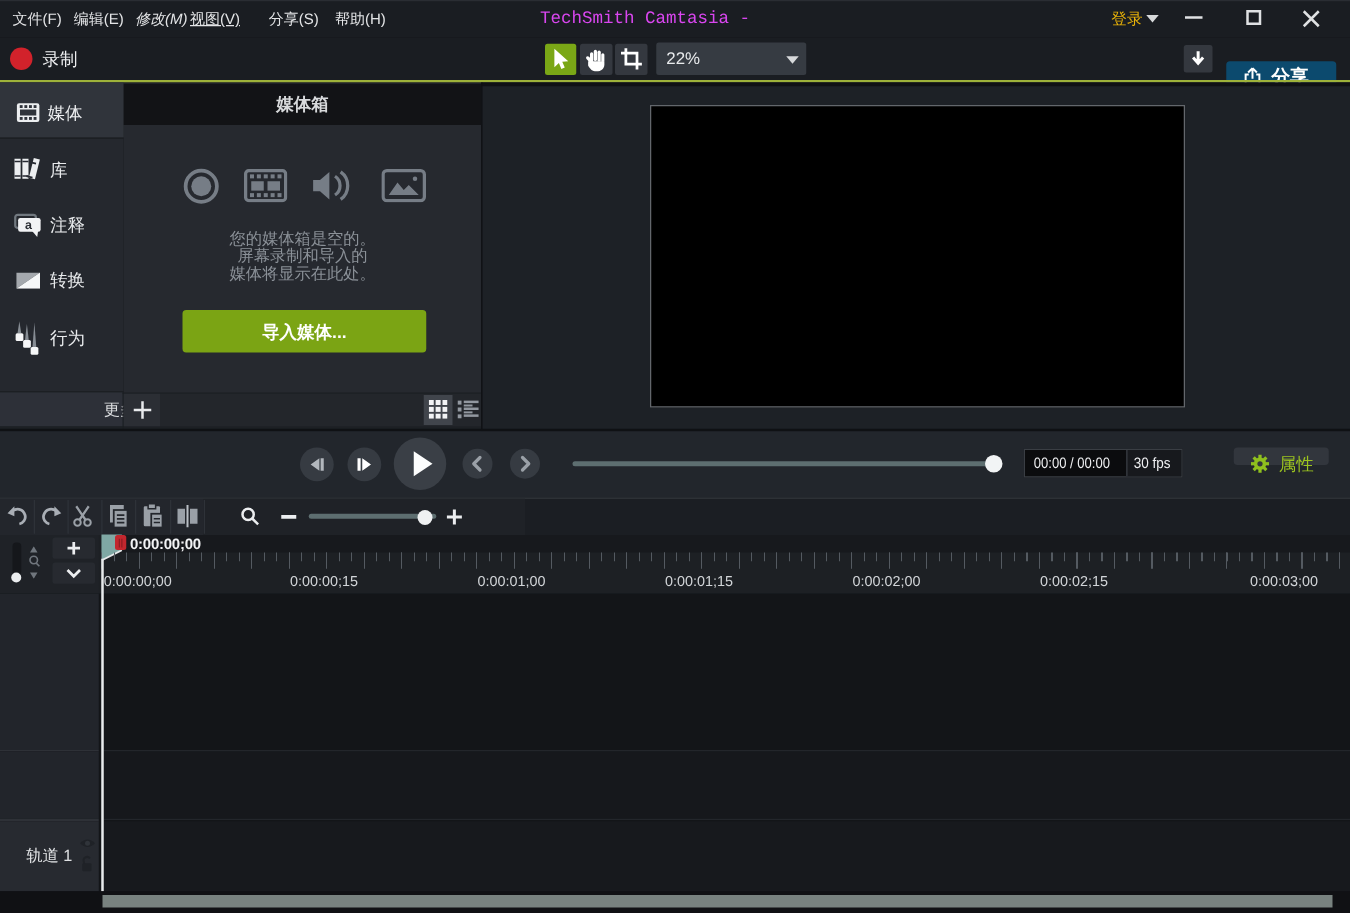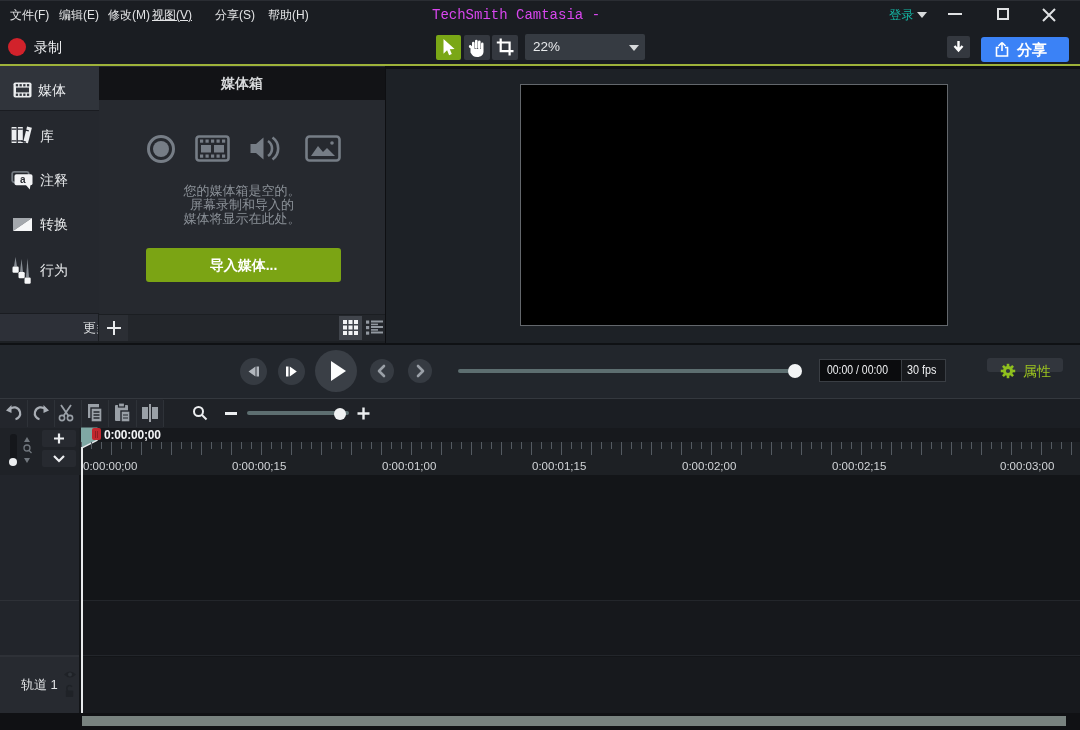--- a/index.html
+++ b/index.html
@@ -9,27 +9,27 @@
 svg { display:block; }
 </style>
 </head>
 <body>
 
 <div class="abs" style="left:0;top:0;width:1080px;height:30px;background:#1a1d22;"></div>
 <div class="abs" style="left:0;top:0;width:1080px;height:1px;background:#2a2d33;"></div>
 <div class="abs" style="left:0;top:0;height:30px;width:400px;font-size:12px;color:#e3e4e6;">
   <span class="abs" style="left:10px;line-height:30px;">文件(F)</span>
     <span class="abs" style="left:59px;line-height:30px;">编辑(E)</span>
-    <span class="abs" style="left:108px;line-height:30px;">修改(M)</span>
+    <span class="abs" style="left:108px;line-height:30px;font-style:italic;">修改(M)</span>
     <span class="abs" style="left:152px;line-height:30px;text-decoration:underline;">视图(V)</span>
     <span class="abs" style="left:215px;line-height:30px;text-align:right;">分享(S)</span>
     <span class="abs" style="left:268px;line-height:30px;">帮助(H)</span>
 </div>
 <div class="abs" style="left:432px;top:0;height:30px;line-height:30px;font-size:14px;color:#d946ef;font-family:Liberation Mono, monospace;">TechSmith Camtasia -</div>
-<div class="abs" style="left:889px;top:0;height:30px;line-height:30px;font-size:12.5px;color:#14b8a6;">登录</div>
+<div class="abs" style="left:889px;top:0;height:30px;line-height:30px;font-size:12.5px;color:#eab308;">登录</div>
 <div class="abs" style="left:917px;top:12px;width:0;height:0;border-left:5px solid transparent;border-right:5px solid transparent;border-top:6px solid #d7d9db;"></div>
 
 <div class="abs" style="left:948px;top:13px;width:14px;height:2px;background:#dfe1e3;"></div>
 <div class="abs" style="left:997px;top:8px;width:12px;height:12px;border:2px solid #dfe1e3;"></div>
 <div class="abs" style="left:1041px;top:7px;width:16px;height:16px;">
 <svg width="16" height="16">
       <path d="M2 2 L14 14 M14 2 L2 14" stroke="#dfe1e3" stroke-width="2"></path>
     </svg>
 </div>
 
@@ -64,21 +64,21 @@
   <div class="abs" style="left:8px;top:0;height:26px;line-height:26px;font-size:13.5px;color:#e8eaec;">22%</div>
   <div class="abs" style="right:6px;top:11px;width:0;height:0;border-left:5.5px solid transparent;border-right:5.5px solid transparent;border-top:6.5px solid #d7d9db;"></div>
 </div>
 
 <div class="abs" style="left:947px;top:36px;width:23px;height:22px;background:#34383f;border-radius:2px;">
 <svg width="23" height="22" viewBox="0 0 23 22">
       <path d="M11.5 5 V13 M7.5 10 L11.5 14.5 L15.5 10" stroke="#fff" stroke-width="2.4" fill="none"></path>
     </svg>
 </div>
 
-<div class="abs" style="left:981px;top:37px;width:88px;height:25px;background:#3b82f6;border-radius:3px;">
+<div class="abs" style="left:981px;top:49px;width:88px;height:25px;background:#0c4a6e;border-radius:3px;">
   <svg class="abs" style="left:13px;top:4px;" width="16" height="17" viewBox="0 0 16 17">
       <path d="M8 1.5 L11.5 5 M8 1.5 L4.5 5 M8 1.5 V10" stroke="#fff" stroke-width="1.6" fill="none"></path>
       <path d="M5 6.5 H2.5 V15 H13.5 V6.5 H11" stroke="#fff" stroke-width="1.6" fill="none"></path>
     </svg>
   <div class="abs" style="left:36px;top:0;height:25px;line-height:25px;font-size:15px;font-weight:bold;color:#ffffff;">分享</div>
 </div>
 
 <div class="abs" style="left:0;top:64px;width:1080px;height:2px;background:#9eb23a;"></div>
 
 <div class="abs" style="left:0;top:66px;width:99px;height:279px;background:#25282e;"></div>

